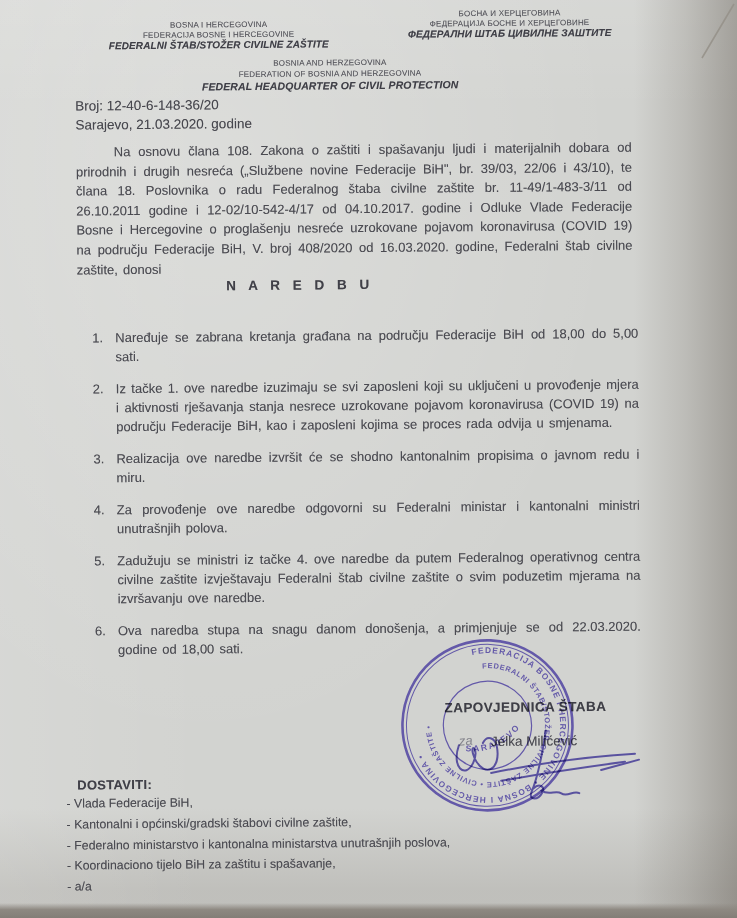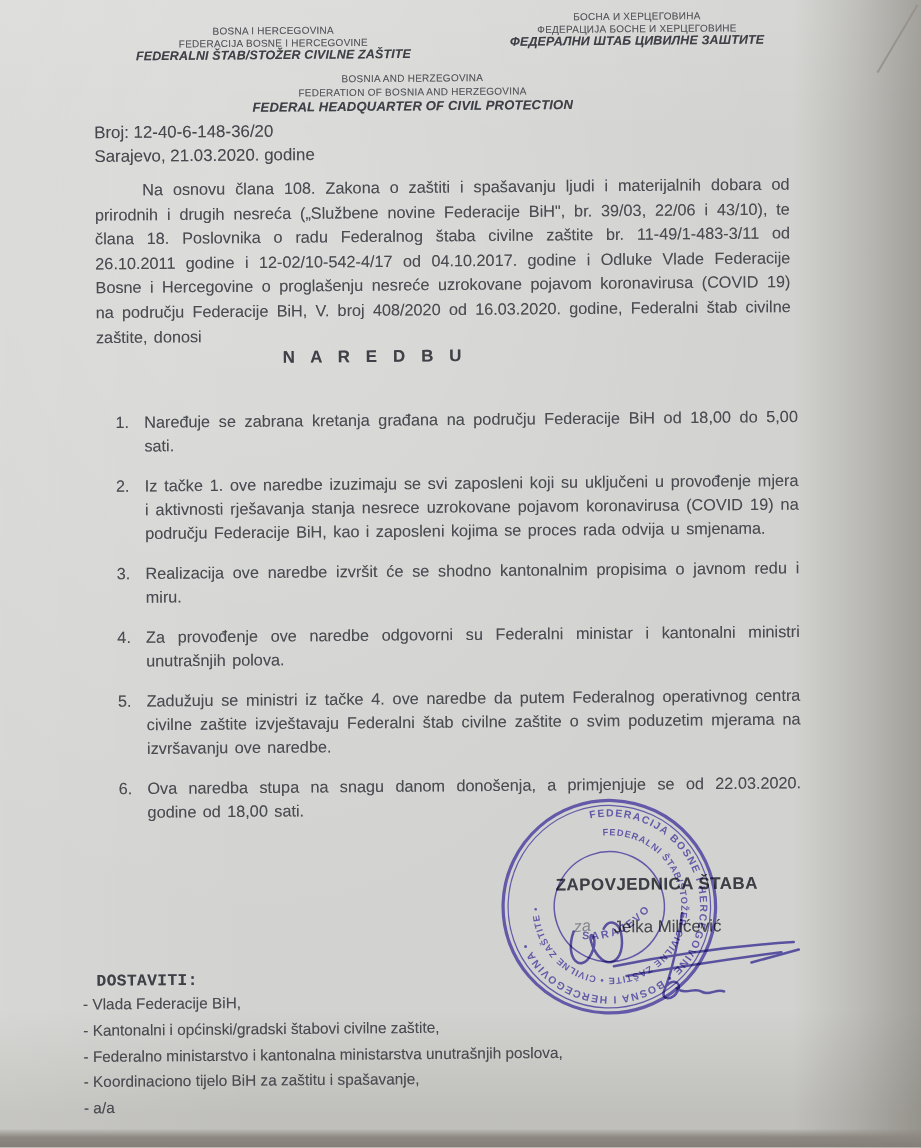--- a/index.html
+++ b/index.html
@@ -149,21 +149,21 @@
       <g fill="none" stroke="#453b97" stroke-width="2" stroke-linecap="round" opacity="0.85">
         <path d="M 16,28 C 8,50 22,62 30,46 C 38,30 24,24 32,42 C 42,62 58,52 54,30 C 52,20 44,18 40,26"></path>
         <path d="M 103,14 C 99,40 94,62 88,76 C 85,84 95,84 99,76 C 102,70 96,66 90,72"></path>
         <path d="M 48,56 C 95,47 150,40 192,38"></path>
         <path d="M 58,64 C 105,56 150,50 182,46"></path>
         <path d="M 158,54 L 196,44"></path>
         <path d="M 98,74 C 106,80 112,73 118,77 C 124,81 130,74 136,77"></path>
       </g>
     </svg>
 
-    <div class="abs dist-h soft" style="left:74px; top:775px;font-family:Liberation Mono, monospace;">DOSTAVITI:</div>
+    <div class="abs dist-h soft" style="left:74px; top:775px;">DOSTAVITI:</div>
     <div class="abs dist-list soft" style="left:63px; top:791px;">
       <div>- Vlada Federacije BiH,</div>
       <div>- Kantonalni i općinski/gradski štabovi civilne zaštite,</div>
       <div>- Federalno ministarstvo i kantonalna ministarstva unutrašnjih poslova,</div>
       <div>- Koordinaciono tijelo BiH za zaštitu i spašavanje,</div>
       <div>- a/a</div>
     </div>
   </div>
 
   <svg class="abs" style="left:690px; top:0;" width="47" height="70" viewBox="0 0 47 70">

